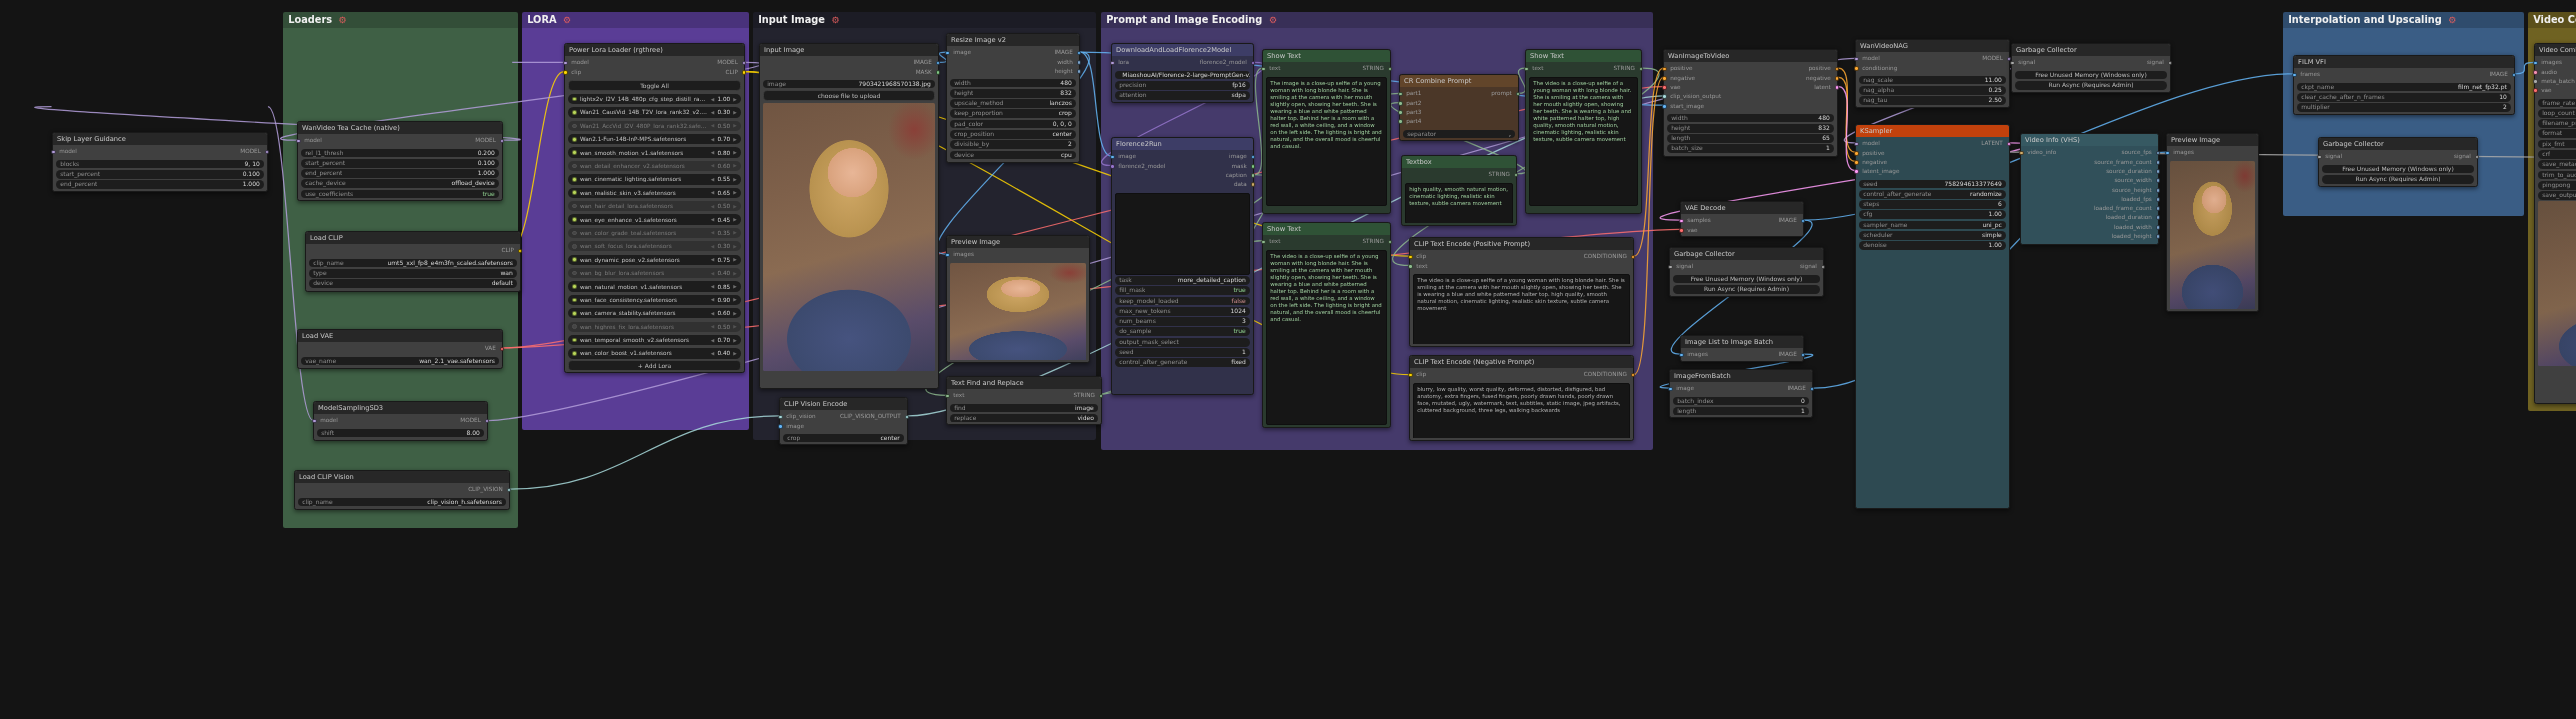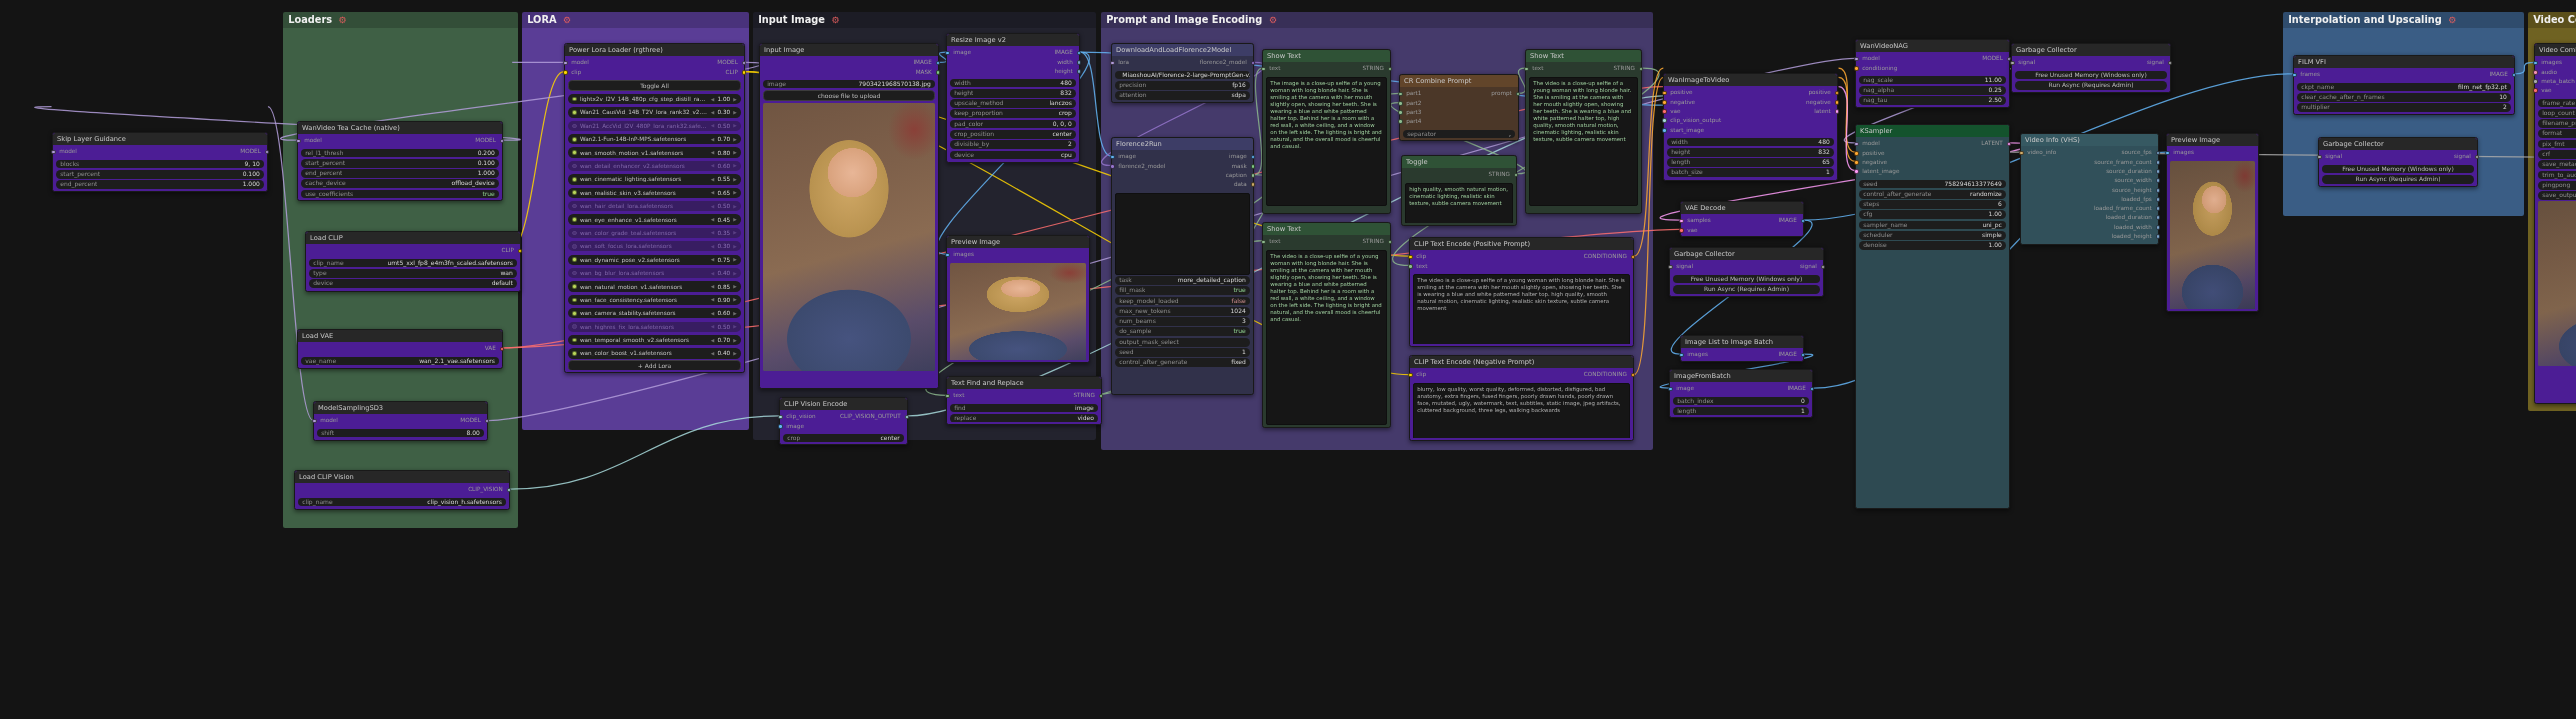--- a/index.html
+++ b/index.html
@@ -5,21 +5,21 @@
 <style>
   html,body{margin:0;padding:0;background:#141414;}
   body{font-family:"DejaVu Sans","Liberation Sans",sans-serif;}
   #canvas{position:relative;overflow:hidden;background:#141414;}
   .group{position:absolute;border-radius:2.1px;z-index:0;}
   .group-title{position:absolute;top:0;left:0;right:0;height:15.5px;line-height:15.5px;padding:0 5.2px;
     font-size:9.8px;font-weight:600;color:#f0f0f0;background:rgba(0,0,0,0.18);
     white-space:nowrap;overflow:hidden;border-radius:2.1px 2.1px 0 0;}
   .group-icon{color:#e05d5d;font-size:8.8px;margin-left:3.1px;}
   svg.links{position:absolute;left:0;top:0;z-index:1;pointer-events:none;}
-  .node{position:absolute;background:#4c1d95;border:0.5px solid #191919;border-radius:2.6px;
+  .node{position:absolute;background:#404040;border:0.5px solid #191919;border-radius:2.6px;
     box-shadow:0 1.5px 4.1px rgba(0,0,0,0.45);box-sizing:border-box;z-index:2;}
   .node-header{height:12.4px;line-height:12.4px;padding:0 4.1px;font-size:6.7px;color:#c9c9c9;
     background:#272727;border-radius:2.6px 2.6px 0 0;white-space:nowrap;overflow:hidden;text-overflow:ellipsis;}
   .port{position:absolute;height:9.3px;line-height:9.3px;font-size:5.7px;color:#9a9a9a;white-space:nowrap;z-index:3;}
   .port.in{left:0;padding-left:6.2px;}
   .port.out{right:0;padding-right:6.2px;text-align:right;}
   .dot{position:absolute;width:4.6px;height:4.6px;border-radius:50%;top:2.3px;
     border:0.5px solid rgba(0,0,0,0.65);box-sizing:border-box;}
   .port.in .dot{left:-2.1px;}
   .port.out .dot{right:-2.1px;}
@@ -549,21 +549,21 @@
       <div class="port in" style="top: 42px;"><span class="dot" style="background: rgb(143, 188, 143);"></span><span>part4</span></div>
       <div class="port out" style="top: 14.4px;"><span>prompt</span><span class="dot" style="background: rgb(143, 188, 143);"></span></div>
       <div class="widgets" style="top: 53px;">
         <div class="w-row">
           <span class="wl">separator</span>
           <span class="wv">, </span>
         </div>
       </div>
     </div>
     <div class="node" style="left: 1401px; top: 155px; width: 116px; height: 71px; background: rgb(42, 58, 46);">
-      <div class="node-header" style="background: rgb(47, 82, 54);">Toggle</div>
+      <div class="node-header" style="background: rgb(47, 82, 54);">Textbox</div>
       <div class="port out" style="top: 14.4px;"><span>STRING</span><span class="dot" style="background: rgb(143, 188, 143);"></span></div>
       <div class="widgets" style="top: 25px;">
         <div class="w-text" style="height: 41px; color: rgb(159, 207, 159);">high quality, smooth natural motion, cinematic lighting, realistic skin texture, subtle camera movement</div>
       </div>
     </div>
     <div class="node" style="left: 1409px; top: 355px; width: 225px; height: 86px;">
       <div class="node-header">CLIP Text Encode (Negative Prompt)</div>
       <div class="port in" style="top: 14.4px;"><span class="dot" style="background: rgb(255, 213, 0);"></span><span>clip</span></div>
       <div class="port out" style="top: 14.4px;"><span>CONDITIONING</span><span class="dot" style="background: rgb(255, 169, 49);"></span></div>
       <div class="widgets" style="top: 25px;">
@@ -580,21 +580,21 @@
       </div>
     </div>
     <div class="node" style="left: 1525px; top: 49px; width: 117px; height: 165px; background: rgb(42, 58, 46);">
       <div class="node-header" style="background: rgb(47, 82, 54);">Show Text</div>
       <div class="port in" style="top: 14.4px;"><span class="dot" style="background: rgb(143, 188, 143);"></span><span>text</span></div>
       <div class="port out" style="top: 14.4px;"><span>STRING</span><span class="dot" style="background: rgb(143, 188, 143);"></span></div>
       <div class="widgets" style="top: 25px;">
         <div class="w-text" style="height: 129px; color: rgb(159, 207, 159);">The video is a close-up selfie of a young woman with long blonde hair. She is smiling at the camera with her mouth slightly open, showing her teeth. She is wearing a blue and white patterned halter top, high quality, smooth natural motion, cinematic lighting, realistic skin texture, subtle camera movement</div>
       </div>
     </div>
-    <div class="node" style="left: 1663px; top: 49px; width: 175px; height: 108px; margin-top: 24px;">
+    <div class="node" style="left: 1663px; top: 49px; width: 175px; height: 108px;">
       <div class="node-header">WanImageToVideo</div>
       <div class="port in" style="top: 14.4px;"><span class="dot" style="background: rgb(255, 169, 49);"></span><span>positive</span></div>
       <div class="port in" style="top: 24px;"><span class="dot" style="background: rgb(255, 169, 49);"></span><span>negative</span></div>
       <div class="port in" style="top: 33px;"><span class="dot" style="background: rgb(255, 110, 110);"></span><span>vae</span></div>
       <div class="port in" style="top: 42px;"><span class="dot" style="background: rgb(168, 218, 220);"></span><span>clip_vision_output</span></div>
       <div class="port in" style="top: 52px;"><span class="dot" style="background: rgb(100, 181, 246);"></span><span>start_image</span></div>
       <div class="port out" style="top: 14.4px;"><span>positive</span><span class="dot" style="background: rgb(255, 169, 49);"></span></div>
       <div class="port out" style="top: 24px;"><span>negative</span><span class="dot" style="background: rgb(255, 169, 49);"></span></div>
       <div class="port out" style="top: 33px;"><span>latent</span><span class="dot" style="background: rgb(255, 156, 249);"></span></div>
       <div class="widgets" style="top: 62px;">
@@ -671,21 +671,21 @@
           <span class="wl">nag_alpha</span>
           <span class="wv">0.25</span>
         </div>
         <div class="w-row">
           <span class="wl">nag_tau</span>
           <span class="wv">2.50</span>
         </div>
       </div>
     </div>
     <div class="node" style="left: 1855px; top: 124px; width: 155px; height: 385px; background: rgb(46, 74, 82);">
-      <div class="node-header" style="background: #14532d;">KSampler</div>
+      <div class="node-header" style="background: #c2410c;">KSampler</div>
       <div class="port in" style="top: 14.4px;"><span class="dot" style="background: rgb(179, 157, 219);"></span><span>model</span></div>
       <div class="port in" style="top: 24px;"><span class="dot" style="background: rgb(255, 169, 49);"></span><span>positive</span></div>
       <div class="port in" style="top: 33px;"><span class="dot" style="background: rgb(255, 169, 49);"></span><span>negative</span></div>
       <div class="port in" style="top: 42px;"><span class="dot" style="background: rgb(255, 156, 249);"></span><span>latent_image</span></div>
       <div class="port out" style="top: 14.4px;"><span>LATENT</span><span class="dot" style="background: rgb(255, 156, 249);"></span></div>
       <div class="widgets" style="top: 53px;">
         <div class="w-row">
           <span class="wl">seed</span>
           <span class="wv">758294613377649</span>
         </div>

